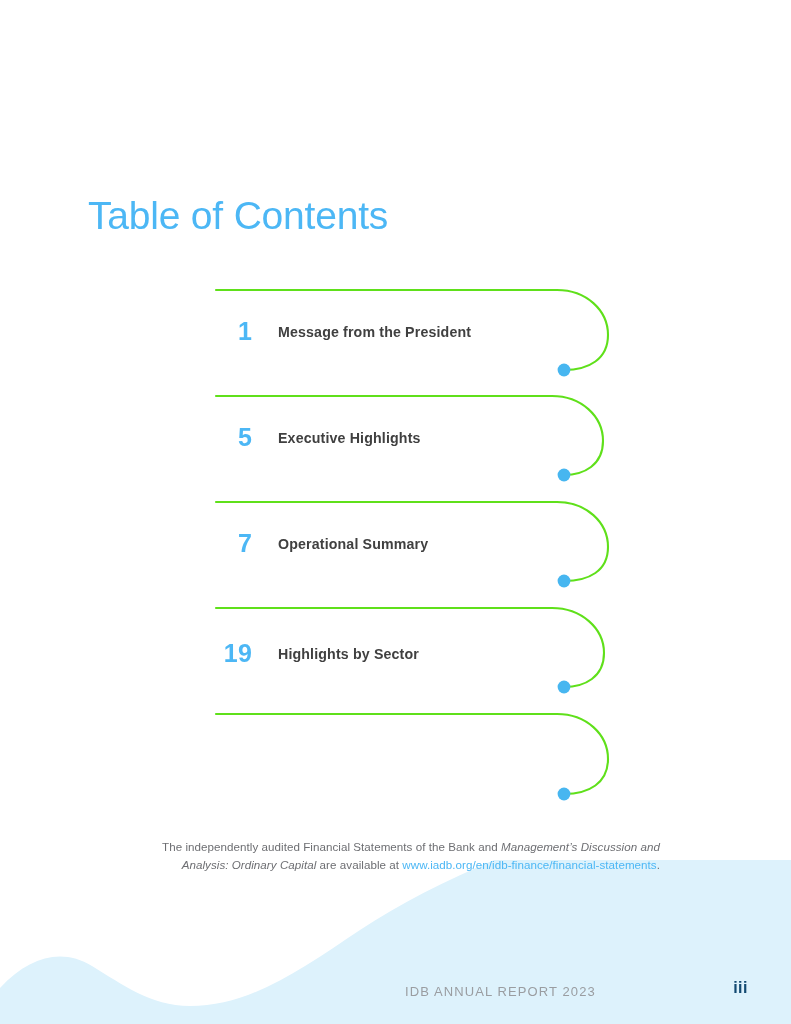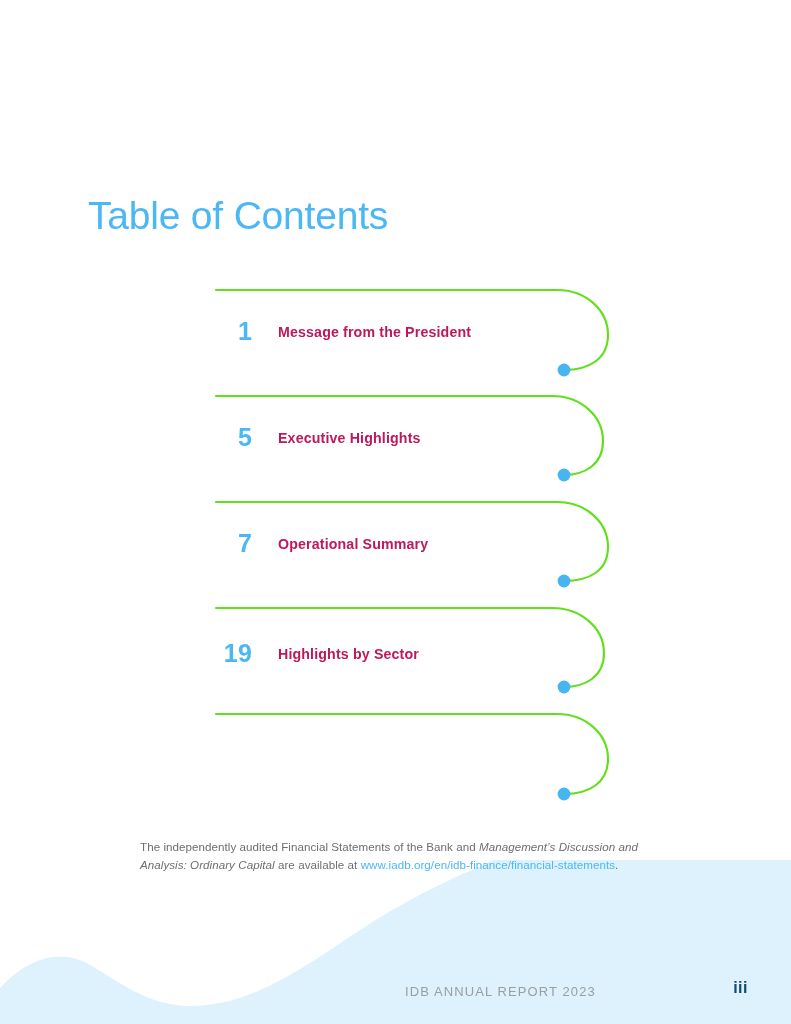--- a/index.html
+++ b/index.html
@@ -85,33 +85,33 @@
     line-height: 30px;
     letter-spacing: 0.2px;
   }
 
   .toc-label {
     position: absolute;
     left: 278px;
     top: 39px;
     font-size: 14.2px;
     font-weight: 700;
-    color: #be185d;
+    color: #404040;
     line-height: 20px;
     letter-spacing: 0.15px;
     white-space: nowrap;
   }
 
   
   .footnote {
     position: absolute;
     left: 140px;
     top: 838px;
     width: 520px;
-    text-align: left;
+    text-align: right;
     font-size: 11.6px;
     line-height: 18.4px;
     color: #6d6e72;
     letter-spacing: 0.05px;
   }
   .footnote em {
     font-style: italic;
   }
   .footnote .url {
     color: #4cb7f5;

